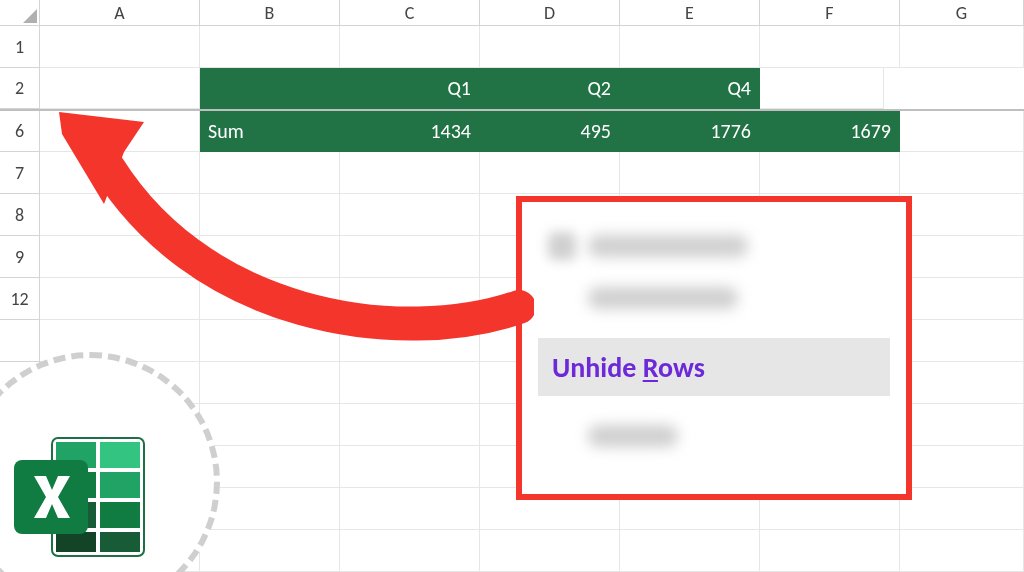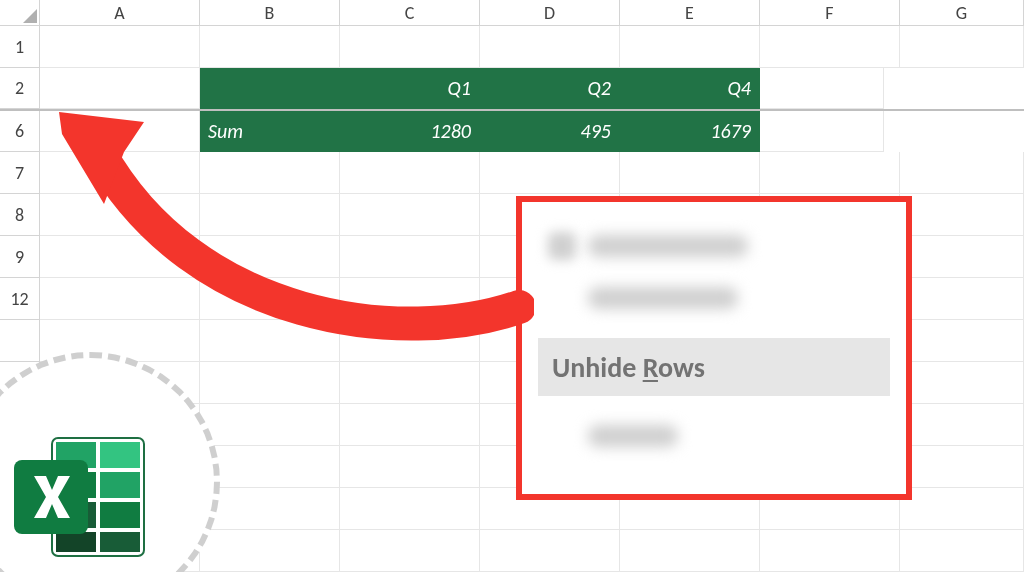--- a/index.html
+++ b/index.html
@@ -85,21 +85,20 @@
       font-size: 20px;
       color: #000;
       background: #ffffff;
     }
     .cell.right { justify-content: flex-end; }
     .cell.green {
       background: #217346;
       color: #ffffff;
       border-right: 1px solid #217346;
       border-bottom: 1px solid #217346;
-      font-style: italic;
     }
     .hidden-marker-top { border-bottom: 1px solid #bfbfbf; }
     .hidden-marker-bottom { border-top: 1px solid #bfbfbf; }
 
     
     .context-menu {
       position: absolute;
       left: 516px;
       top: 196px;
       width: 396px;
@@ -129,21 +128,21 @@
     }
     .menu-text-blur {
       height: 22px;
       background: #cfcfcf;
       border-radius: 10px;
       filter: blur(7px);
     }
     .menu-text-clear {
       font-size: 28px;
       font-weight: 700;
-      color: #737373;
+      color: #6d28d9;
       padding-left: 4px;
     }
     .underline { text-decoration: underline; text-underline-offset: 3px; }
 
     
     .arrow-annotation {
       position: absolute;
       left: 24px;
       top: 92px;
       width: 510px;
@@ -210,22 +209,23 @@
     <div class="cell col-C green right">Q1</div>
     <div class="cell col-D green right">Q2</div>
     <div class="cell col-F green right">Q4</div>
     <div class="cell col-G"></div>
   </div>
 
   <div class="data-row hidden-marker-bottom">
     <div class="row-header">6</div>
     <div class="cell col-A"></div>
     <div class="cell col-B green">Sum</div>
-    <div class="cell col-C green right">1280</div>
+    <div class="cell col-C green right">1434</div>
     <div class="cell col-D green right">495</div>
+    <div class="cell col-E green right">1776</div>
     <div class="cell col-F green right">1679</div>
     <div class="cell col-G"></div>
   </div>
 
   <div class="data-row">
     <div class="row-header">7</div>
     <div class="cell col-A"></div>
     <div class="cell col-B"></div>
     <div class="cell col-C"></div>
     <div class="cell col-D"></div>

